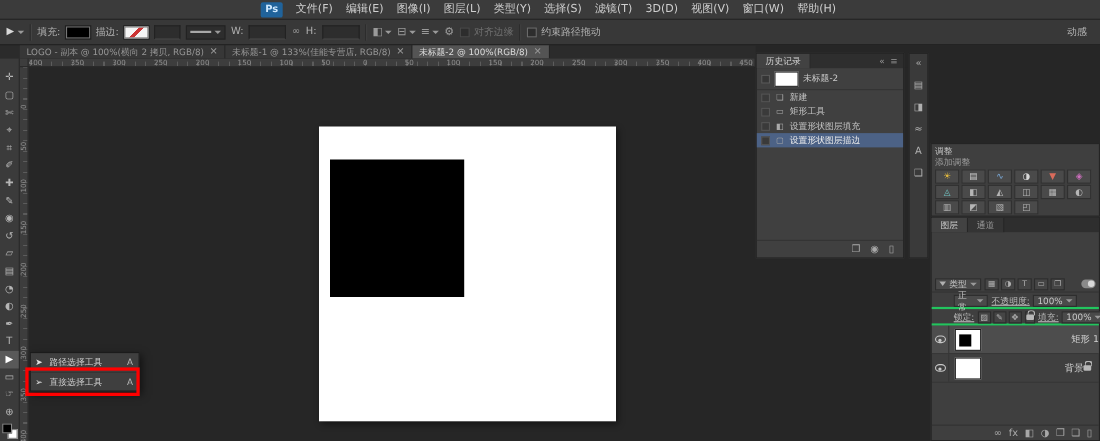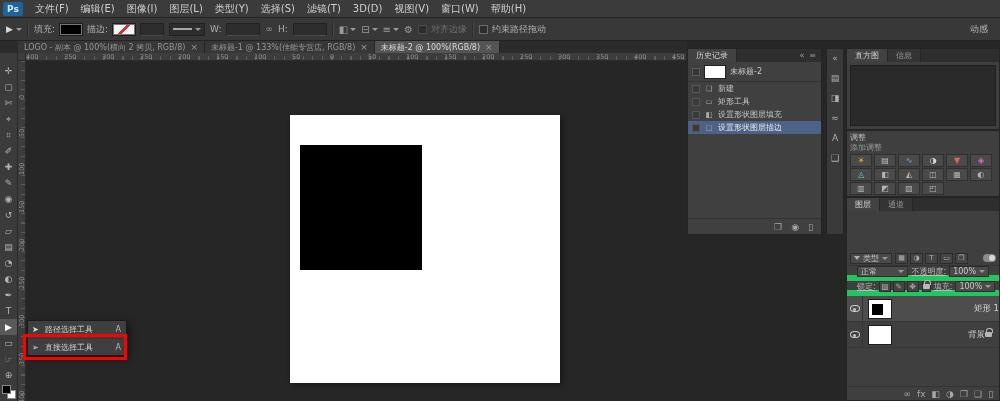--- a/index.html
+++ b/index.html
@@ -4,21 +4,21 @@
 <style>
   * { margin:0; padding:0; box-sizing:border-box; }
   html,body { width:1000px; height:401px; background:#262626; }
   #root {
     position:relative; width:1000px; height:401px; overflow:hidden;
     background:#262626; color:#c8c8c8;
     font-family:"DejaVu Sans","Liberation Sans",sans-serif; font-size:9px;
   }
   
   .menubar { position:absolute; top:0; left:0; right:0; height:18px; background:#3b3b3b;
-    border-bottom:1px solid #232323; display:flex; align-items:center; padding-left:3px; z-index:30; }
+    border-bottom:1px solid #232323; display:flex; align-items:center; padding-left:3px; z-index:30;justify-content:center; }
   .ps-logo { width:20px; height:14px; margin-right:6px; background:#20639b; color:#cde8ff;
     border-radius:2px; font-size:9px; font-weight:bold; display:flex; align-items:center; justify-content:center; }
   .menus { display:flex; align-items:center; }
   .menu-item { padding:0 6px; font-size:10px; color:#cfcfcf; line-height:18px; white-space:nowrap; }
   
   .optionsbar { position:absolute; top:18px; left:0; right:0; height:23px; background:#383838;
     border-bottom:1px solid #232323; display:flex; align-items:center; gap:5px; padding:0 6px;
     z-index:29; font-size:9px; color:#b0b0b0; }
   .opt-label { white-space:nowrap; }
   .vsep { width:2px; height:15px; background:#2a2a2a; border-right:1px solid #484848; flex:none; }
@@ -138,22 +138,22 @@
   .filter-combo { height:11px; display:flex; align-items:center; gap:3px; background:#4a4a4a;
     border:1px solid #2c2c2c; padding:0 3px; font-size:8px; color:#c0c0c0; }
   .funnel { width:0; height:0; border-left:3px solid transparent; border-right:3px solid transparent;
     border-top:4px solid #b0b0b0; display:inline-block; }
   .f-icons { display:flex; gap:2px; }
   .f-icon { width:13px; height:11px; background:#454545; border:1px solid #2c2c2c; font-size:7px;
     color:#b0b0b0; display:flex; align-items:center; justify-content:center; }
   .filter-toggle { margin-left:auto; width:13px; height:8px; background:#8a8a8a; border-radius:4px; position:relative; }
   .filter-toggle::after { content:""; position:absolute; right:1px; top:1px; width:6px; height:6px;
     background:#d8d8d8; border-radius:50%; }
-  .layers-blend, .layers-lock { height:15px; display:flex; align-items:flex-start; gap:3px; padding:0 10px;
-    border-bottom:6px solid #22c55e; font-size:8px; color:#b8b8b8; flex:none; }
+  .layers-blend, .layers-lock { height:15px; display:flex; align-items:flex-end; gap:3px; padding:0 20px;
+    border-bottom:2px solid #22c55e; font-size:8px; color:#b8b8b8; flex:none; }
   .dropdown, .val-drop { height:11px; background:#4a4a4a; border:1px solid #2c2c2c; display:flex;
     align-items:center; gap:3px; padding:0 3px; font-size:8px; color:#c8c8c8; }
   .blend-select { width:56px; justify-content:space-between; }
   .sm { font-size:8px;text-decoration:underline; }
   .lock-btns { display:flex; gap:2px; }
   .lock-btn { width:12px; height:11px; display:flex; align-items:center; justify-content:center;
     font-size:7.5px; color:#b0b0b0; background:#454545; border:1px solid #2c2c2c; }
   .fill-lab { margin-left:auto; }
   .lock { display:inline-block; width:7px; height:5px; background:#b8b8b8; border-radius:1px; position:relative; }
   .lock::before { content:""; position:absolute; left:1px; top:-4px; width:5px; height:4px;
@@ -475,28 +475,20 @@
   <div class="dock-strip">
 
   <span class="dock-icon">«</span>
       <span class="dock-icon">▤</span>
       <span class="dock-icon">◨</span>
       <span class="dock-icon">≈</span>
       <span class="dock-icon">A</span>
       <span class="dock-icon">❑</span>
     </div>
 
-  <section class="histogram-panel">
-    <div class="panel-tabs">
-
-    <span class="panel-tab active">直方图</span>
-        <span class="panel-tab">信息</span>
-      </div>
-    <div class="histogram-body"></div>
-  </section>
 
   <section class="adjustments-panel">
     <div class="adj-title">调整</div>
     <div class="adj-sub">添加调整</div>
     <div class="adj-row">
 
         <span class="adj-tile">
           <span class="adj-g" style="color: rgb(227, 185, 61);">☀</span>
         </span>
 

